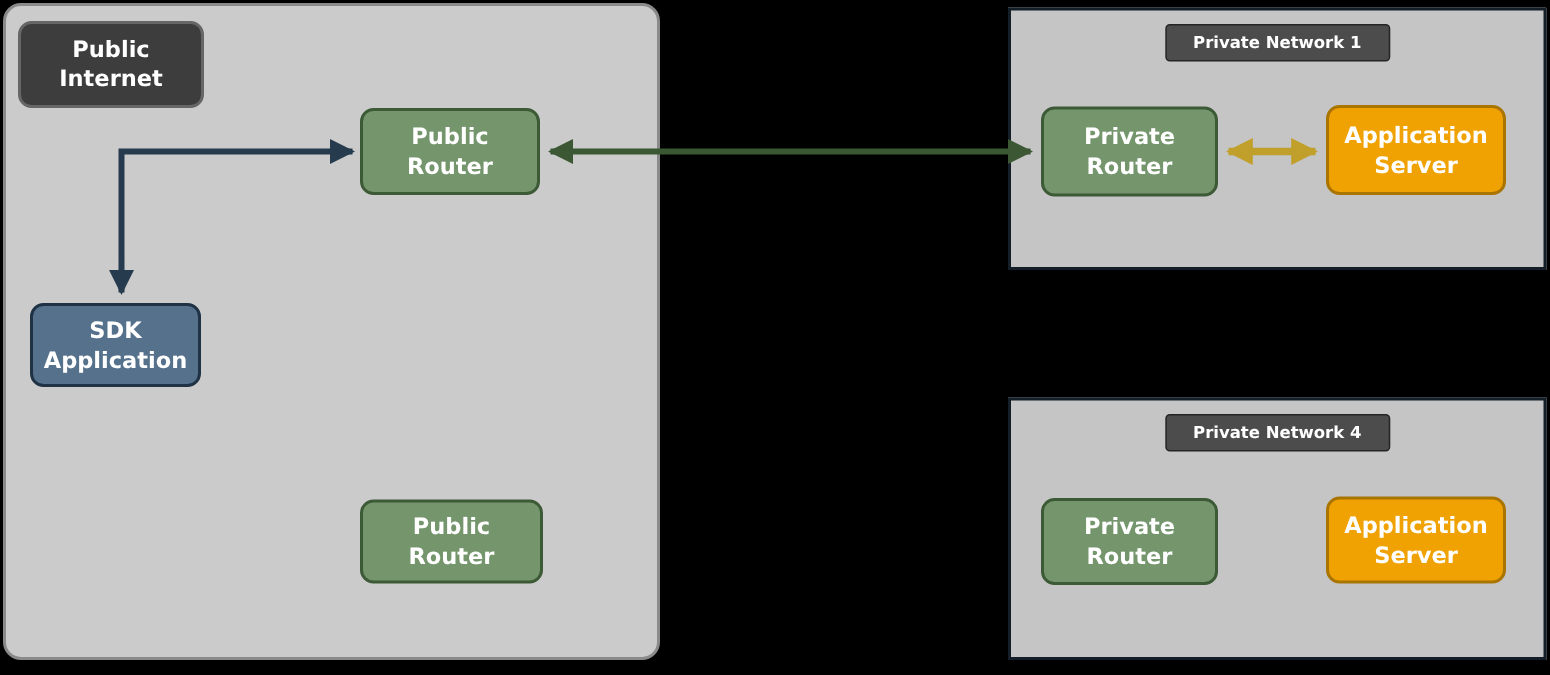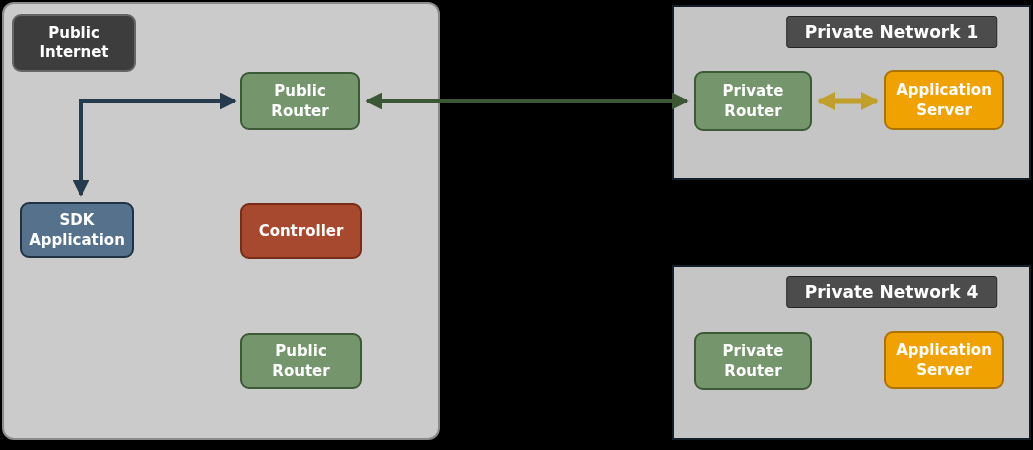--- a/index.html
+++ b/index.html
@@ -45,24 +45,23 @@
     white-space: pre-line;
     box-sizing: border-box;
   }
   .net-title {
     position: absolute;
     top: 9px; left: 50%;
     transform: translateX(-50%);
     background: #4c4c4c;
     border: 1px solid #252525;
     border-radius: 3px;
-    color: #fff; font-weight: bold; font-size: 17px;
+    color: #fff; font-weight: bold; font-size: 11px;
     padding: 5px 18px;
     white-space: nowrap;
-    margin-left: 40px;
   }
   .node {
     position: absolute;
     box-sizing: border-box;
     display: flex; align-items: center; justify-content: center;
     text-align: center;
     color: #fff; font-weight: bold; font-size: 15px; line-height: 1.35;
     border-radius: 9px;
     white-space: pre-line;
   }
@@ -118,21 +117,20 @@
     </defs>
     <path d="M81,195 L81,101 L235,101" fill="none" stroke-width="4" marker-start="url(#m-navy)" marker-end="url(#m-navy)" stroke="#263b4d"></path>
     <path d="M367,101 L687,101" fill="none" stroke-width="4" marker-start="url(#m-green)" marker-end="url(#m-green)" stroke="#3b5733"></path>
     <path d="M819,101 L877,101" fill="none" stroke-width="5" marker-start="url(#m-yellow)" marker-end="url(#m-yellow)" stroke="#c0a02b"></path>
   </svg>
 
   <div class="node green n-public-router-top">Public
 Router</div>
   <div class="node blue n-sdk-application">SDK
 Application</div>
-  <div class="node red n-controller">Controller</div>
   <div class="node green n-public-router-bottom">Public
 Router</div>
 
   <div class="node green n-pn1-private-router">Private
 Router</div>
   <div class="node orange n-pn1-app-server">Application
 Server</div>
 
   <div class="node green n-pn2-private-router">Private
 Router</div>

